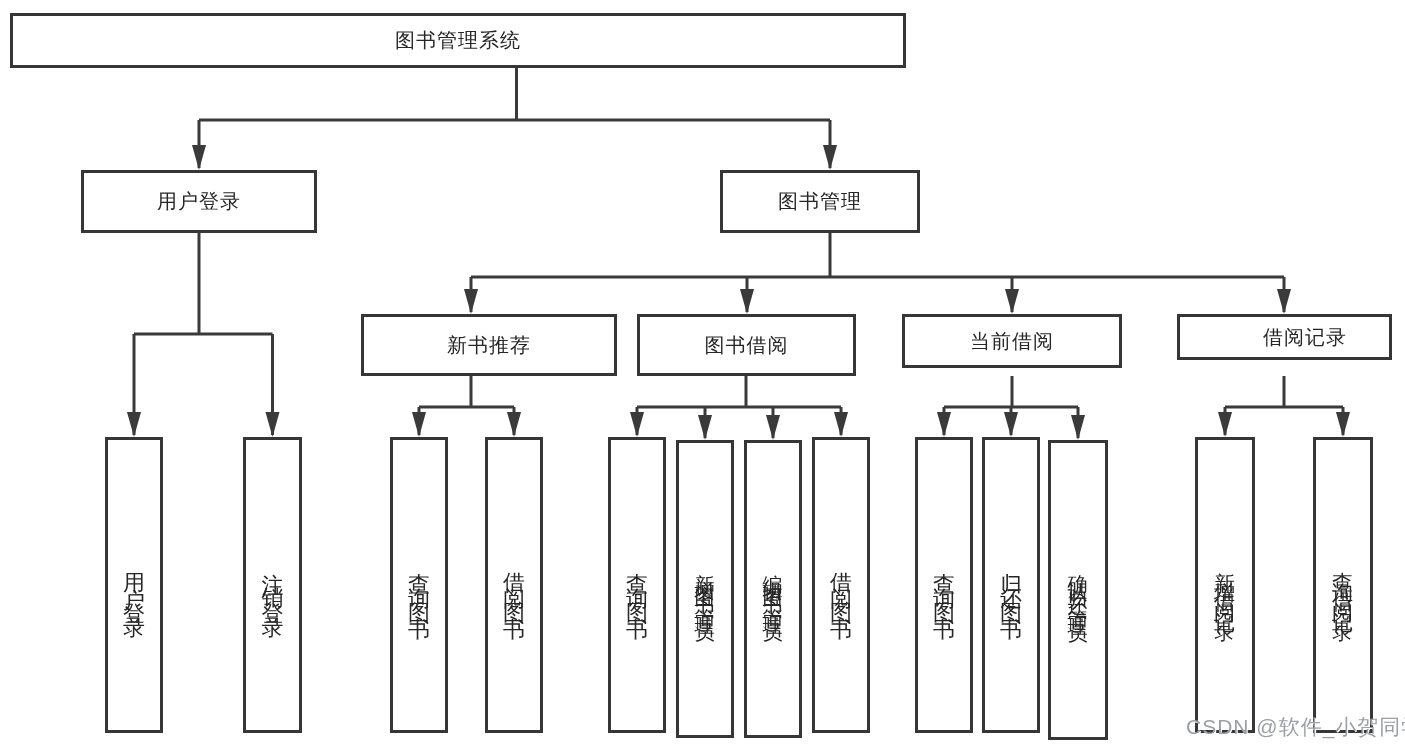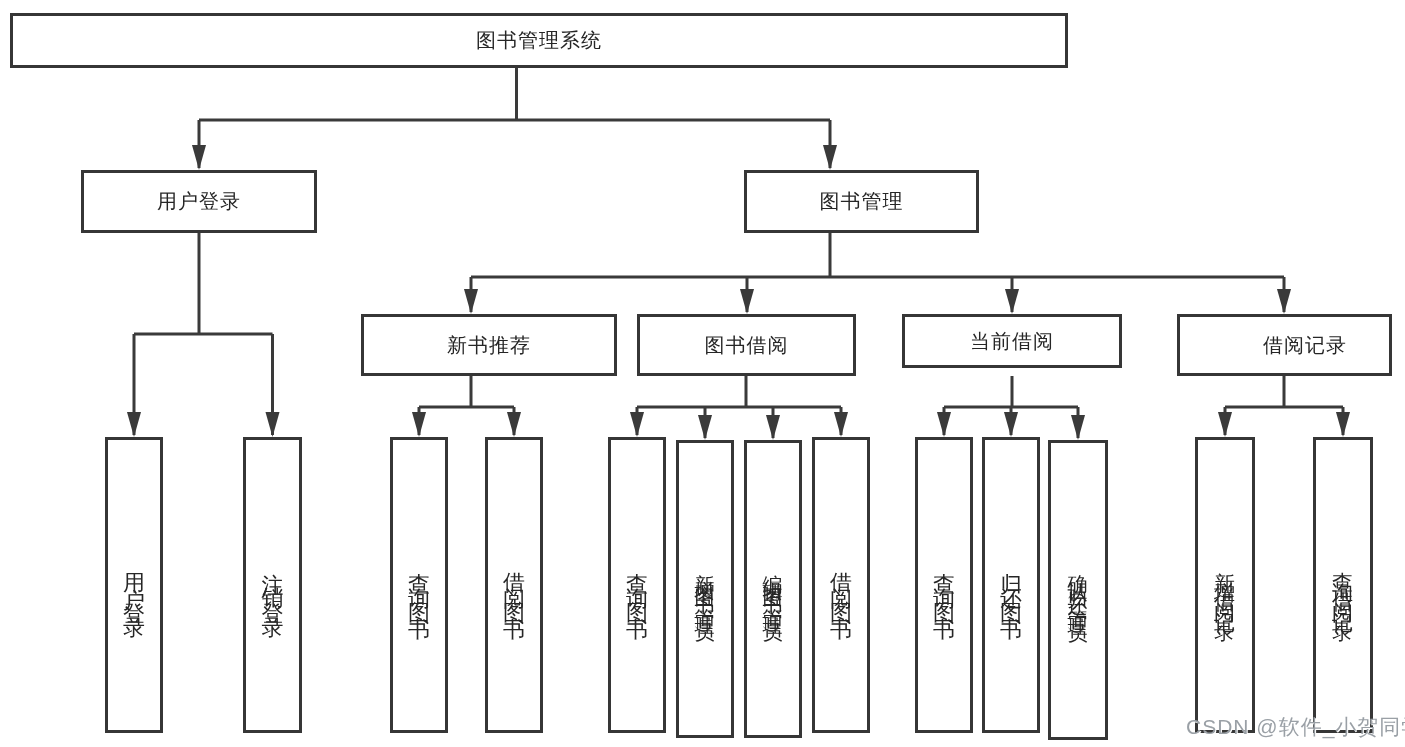--- a/index.html
+++ b/index.html
@@ -62,41 +62,41 @@
     <path d="M1012 376 V407 M944 407 H1078 M944 407 V435 M1011 407 V435 M1078 407 V438"></path>
     <polygon points="937,412 951,412 944,437"></polygon>
     <polygon points="1004,412 1018,412 1011,437"></polygon>
     <polygon points="1071,415 1085,415 1078,440"></polygon>
 
     <path d="M1284 376 V407 M1225 407 H1343 M1225 407 V435 M1343 407 V435"></path>
     <polygon points="1218,412 1232,412 1225,437"></polygon>
     <polygon points="1336,412 1350,412 1343,437"></polygon>
   </svg>
 
-  <div class="node h" style="left:10px;top:13px;width:1058px;height:55px;">
+  <div class="node h" style="left:10px;top:13px;width:896px;height:55px;">
     <span>图书管理系统</span>
   </div>
 
   <div class="node h" style="left:81px;top:170px;width:236px;height:63px;">
     <span>用户登录</span>
   </div>
-  <div class="node h" style="left:744px;top:170px;width:235px;height:63px;">
+  <div class="node h" style="left:720px;top:170px;width:200px;height:63px;">
     <span>图书管理</span>
   </div>
 
   <div class="node h" style="left:361px;top:314px;width:256px;height:62px;">
     <span>新书推荐</span>
   </div>
   <div class="node h" style="left:637px;top:314px;width:219px;height:62px;">
     <span>图书借阅</span>
   </div>
   <div class="node h" style="left:902px;top:314px;width:220px;height:54px;">
     <span>当前借阅</span>
   </div>
-  <div class="node h" style="left:1177px;top:314px;width:215px;height:62px;padding-left:41px;">
+  <div class="node h" style="left:1177px;top:314px;width:215px;height:46px;padding-left:41px;">
     <span>借阅记录</span>
   </div>
 
   <div class="node v" style="left:105px;top:437px;width:58px;height:296px;">
     <span class="s4">用户登录</span>
   </div>
   <div class="node v" style="left:243px;top:437px;width:59px;height:296px;">
     <span class="s4">注销登录</span>
   </div>
 

